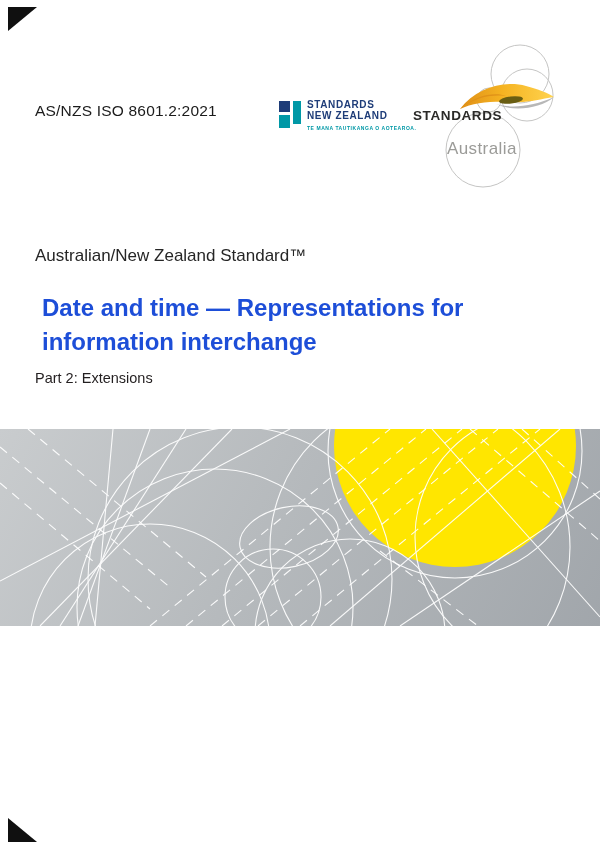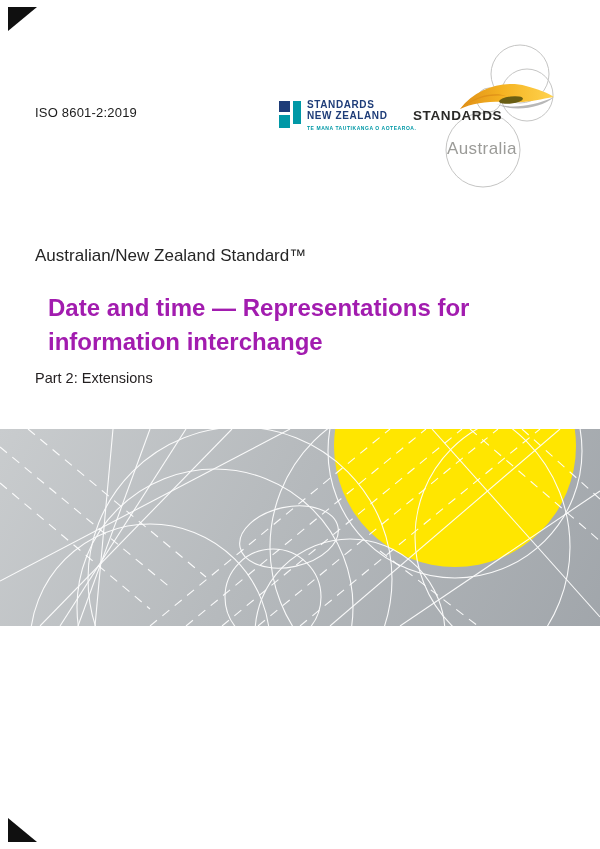--- a/index.html
+++ b/index.html
@@ -35,39 +35,39 @@
   
   .sa { position:absolute; left:410px; top:42px; width:165px; height:150px; }
   .sa svg { position:absolute; left:0; top:0; }
   .sa .sa-name { position:absolute; left:3px; top:66px; font-size:13.5px; font-weight:bold;
     color:#2b2a28; letter-spacing:.6px; }
   .sa .sa-region { position:absolute; left:37px; top:97px; font-size:17px; color:#9b9b98;
     letter-spacing:.4px; }
 
   
   .std-type { position:absolute; left:35px; top:246px; font-size:17px; color:#262626;text-align:right; }
-  .doc-title { position:absolute; left:48px; top:291px; width:520px;
-    font-size:24px; font-weight:bold; color:#a21caf; line-height:34px; white-space:pre-line; }
+  .doc-title { position:absolute; left:42px; top:291px; width:520px;
+    font-size:24px; font-weight:bold; color:#1d4ed8; line-height:34px; white-space:pre-line; }
   .doc-part { position:absolute; left:35px; top:370px; font-size:14.5px; font-weight:normal; color:#231f20; }
 
   
   .banner { position:absolute; left:0; top:429px; width:600px; height:197px;
     background:linear-gradient(118deg,#c9ccce 0%, #b6babd 45%, #a1a6ab 100%); }
   .banner svg { display:block; }
 </style>
 </head>
 <body>
 
 <div class="page">
 
   <div class="corner-mark tl"></div>
   <div class="corner-mark bl"></div>
 
   <div class="designation">
-    <div class="secondary">ISO 8601-2:2019</div>
+    <div class="primary">AS/NZS ISO 8601.2:2021</div>
   </div>
 
   <div class="snz">
     <div class="snz-mark">
       <div class="b1"></div>
         <div class="b2"></div>
         <div class="b3"></div>
     </div>
     <div class="snz-text">
       <div class="l1">STANDARDS</div>

